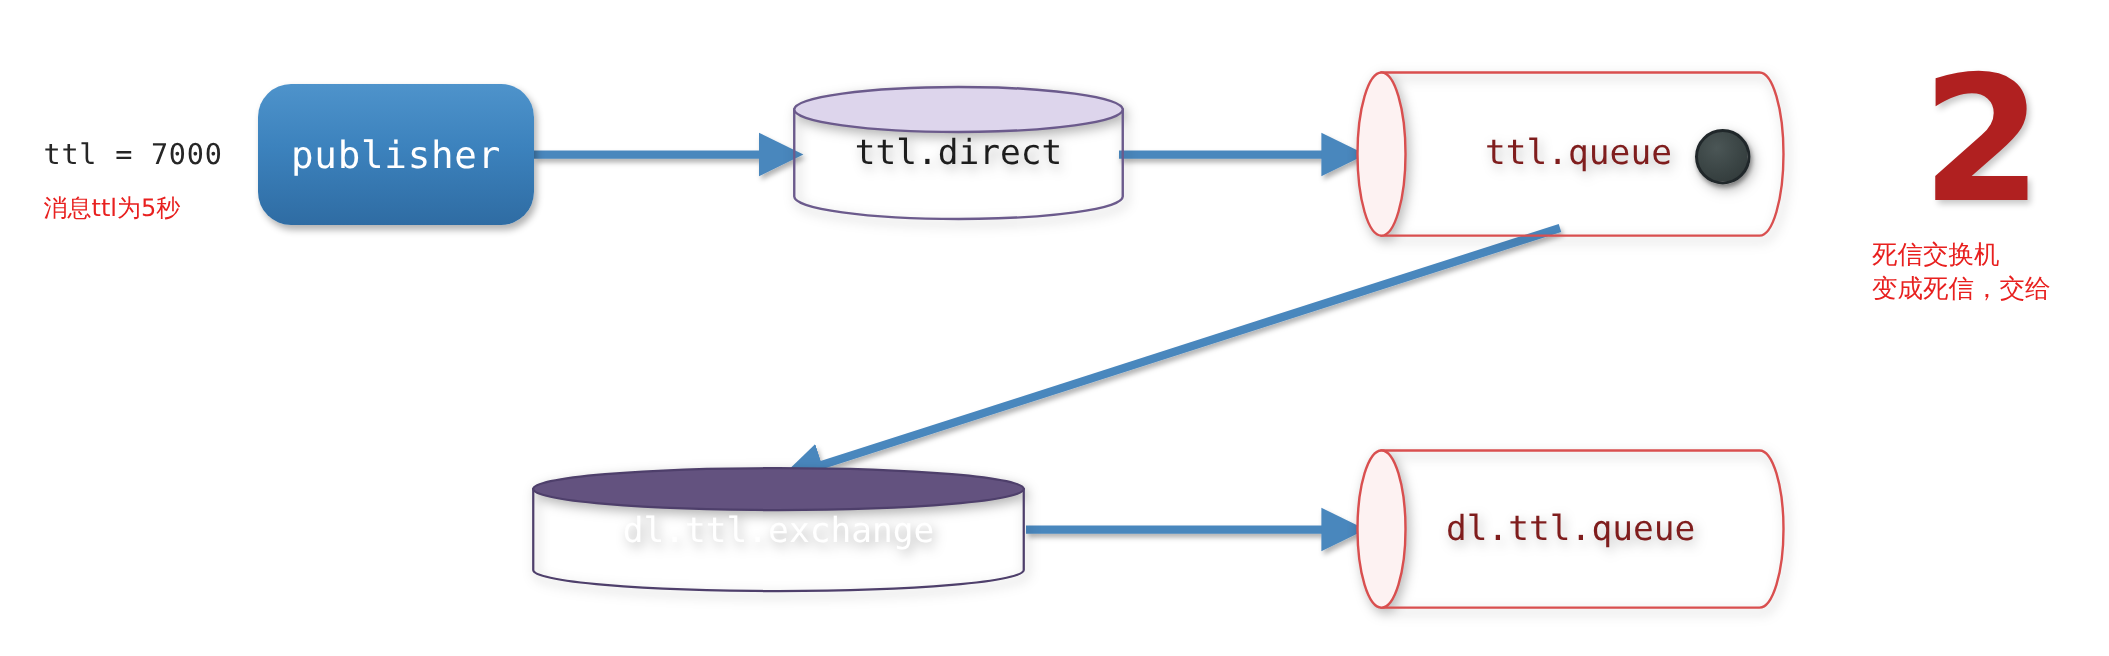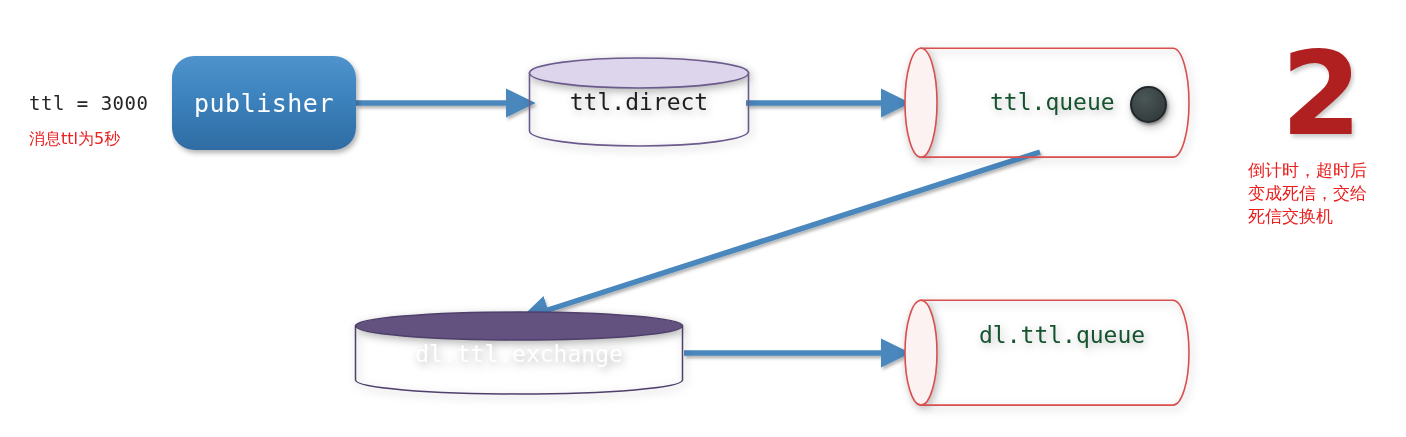--- a/index.html
+++ b/index.html
@@ -65,21 +65,21 @@
   
   .q-cyl {
     position: absolute;
     filter: drop-shadow(2px 3px 4px rgba(0,0,0,0.28));
   }
   .q-cyl svg { display: block; overflow: visible; }
   .q-cyl .q-text {
     position: absolute;
     font-family: "DejaVu Sans Mono", "Liberation Mono", monospace;
     font-size: 23px;
-    color: #14532d;
+    color: #7f1d1d;
     white-space: nowrap;
   }
   .msg-dot {
     position: absolute;
     border-radius: 50%;
     background: radial-gradient(circle at 38% 32%, #4b5656 0%, #3a4444 55%, #2e3636 100%);
     border: 2px solid #20272a;
     box-shadow: 1px 2px 3px rgba(0,0,0,0.35);
   }
   
@@ -121,21 +121,21 @@
       <line x1="356" y1="103" x2="529" y2="103" marker-end="url(#ah)"></line>
 
       <line x1="746" y1="103" x2="904" y2="103" marker-end="url(#ah)"></line>
 
       <line x1="1040" y1="152" x2="526" y2="317" marker-end="url(#ah)"></line>
 
       <line x1="684" y1="353" x2="904" y2="353" marker-end="url(#ah)"></line>
     </g>
   </svg>
 
-  <div class="mono-label" style="left:29px; top:92px;">ttl = 3000</div>
+  <div class="mono-label" style="left:29px; top:92px;">ttl = 7000</div>
 
   <div class="cn-note" style="left:29px; top:129px; font-size:16px; color:#e8201f;">消息ttl为5秒</div>
 
   <div class="proc-box" style="left:172px; top:56px; width:184px; height:94px;">
     <span class="proc-box-text">publisher</span>
   </div>
 
   <div class="db-cyl" style="left:528px; top:57px; width:222px; height:90px;">
     <svg width="222" height="90" viewBox="0 0 222 90">
       <defs>
@@ -187,24 +187,23 @@
       <defs>
         <linearGradient id="pinkGradB" x1="0" y1="0" x2="1" y2="0">
           <parameter name="stop" offset="0%" stop-color="#fdf0f0"></parameter>
           <parameter name="stop" offset="32%" stop-color="#fbd6d6"></parameter>
           <parameter name="stop" offset="100%" stop-color="#f6aeae"></parameter>
         </linearGradient>
       </defs>
       <path d="M17,1.3 L269,1.3 A 16 52.4 0 0 1 269,106.1 L17,106.1 Z" fill="url(#pinkGradB)" stroke="#d94f4f" stroke-width="1.6"></path>
       <ellipse cx="17" cy="53.7" rx="16" ry="52.4" fill="#fdf2f2" stroke="#d94f4f" stroke-width="1.6"></ellipse>
     </svg>
-    <span class="q-text" style="left:60px; top:23px;margin-left:15px;">dl.ttl.queue</span>
+    <span class="q-text" style="left:60px; top:41px;">dl.ttl.queue</span>
   </div>
 
   <div class="step-num" style="left:1281px; top:36px;">2</div>
 
   <div style="position:absolute; left:1248px; top:159px; width:146px;">
-    <div class="cn-note" style="position:relative; left:0; top:0; font-size:17px; line-height:23px; color:#e8201f;">倒计时，超时后</div>
+    <div class="cn-note" style="position:relative; left:0; top:0; font-size:17px; line-height:23px; color:#e8201f;">死信交换机</div>
     <div class="cn-note" style="position:relative; left:0; top:0; font-size:17px; line-height:23px; color:#e8201f;">变成死信，交给</div>
-    <div class="cn-note" style="position:relative; left:0; top:0; font-size:17px; line-height:23px; color:#e8201f;">死信交换机</div>
   </div>
 
 </div>
 
 </body></html>

